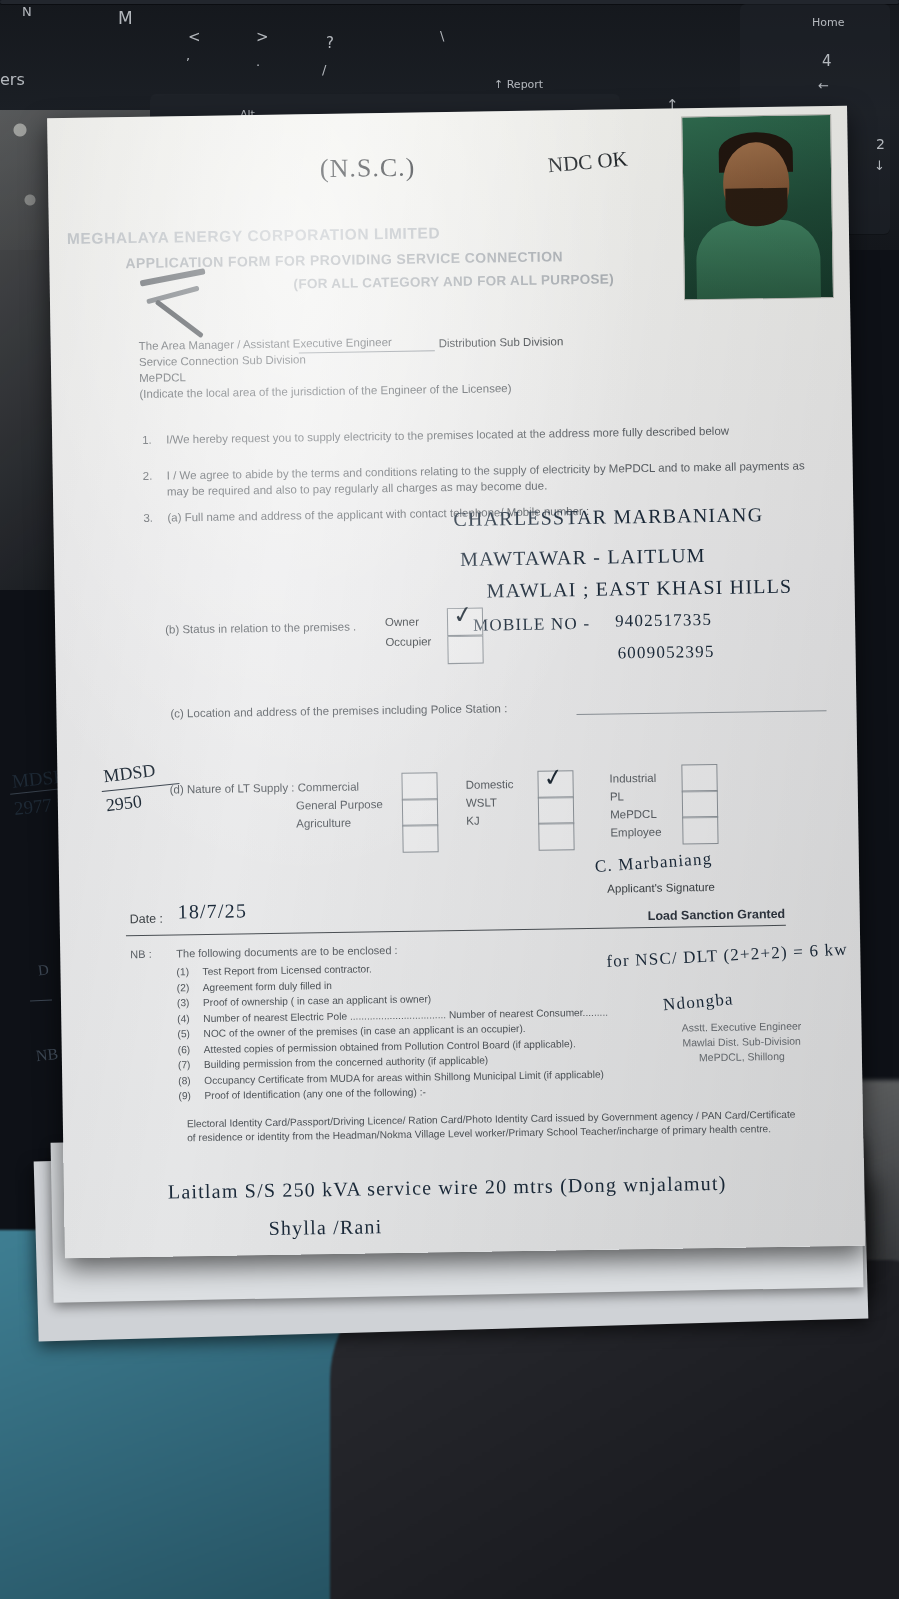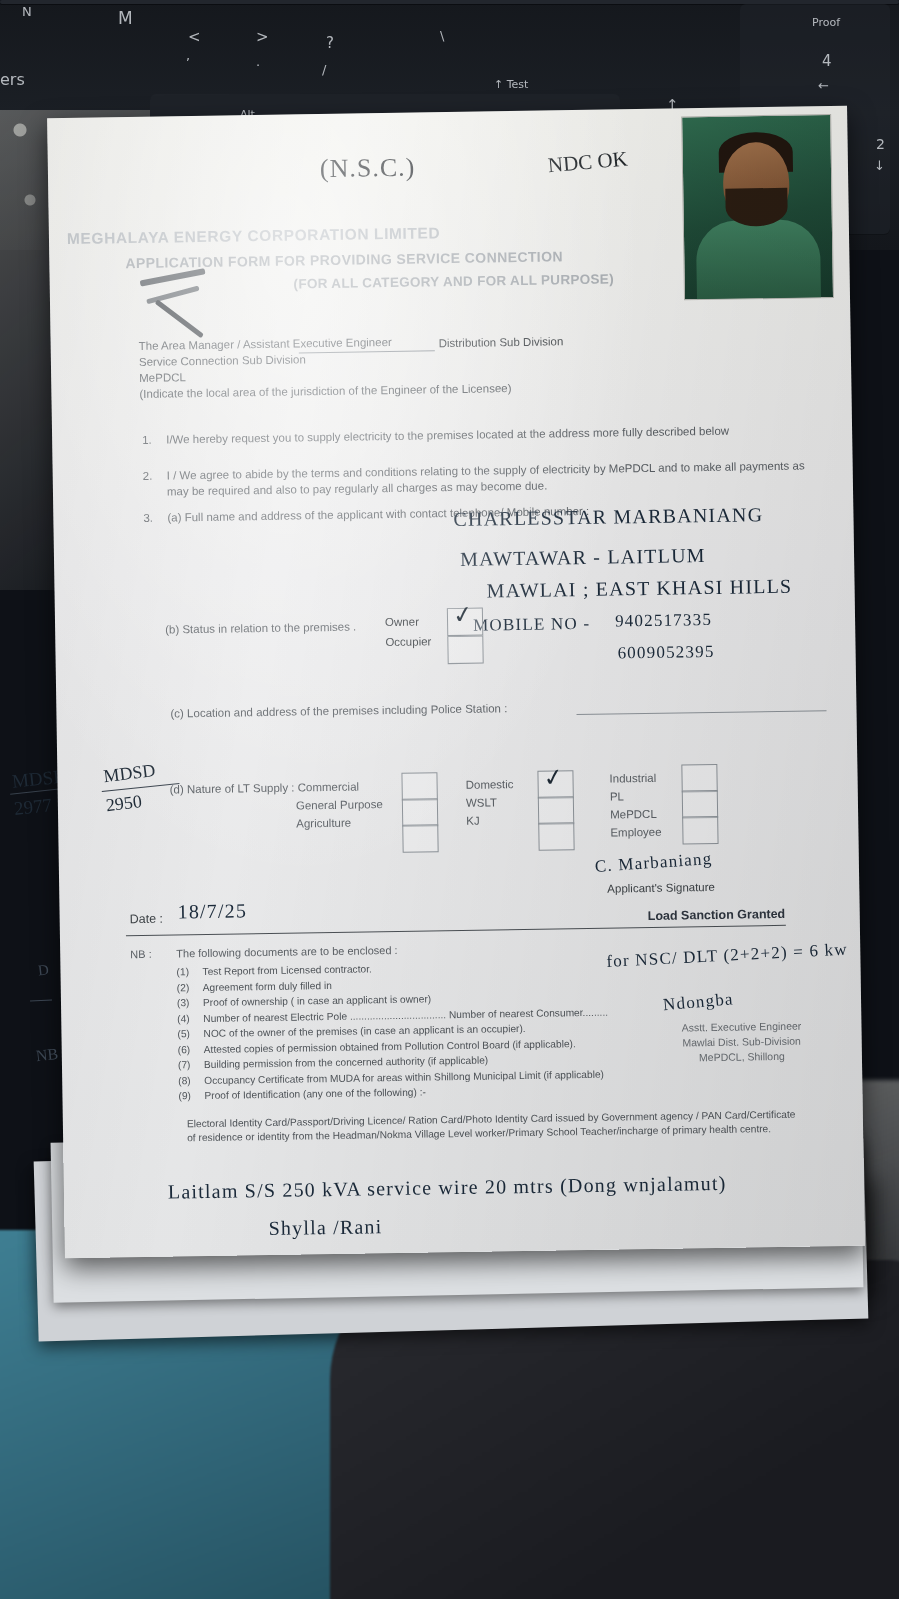--- a/index.html
+++ b/index.html
@@ -302,25 +302,25 @@
     <div class="kb-ridge" style="left:740px;top:4px;width:150px;height:230px;border-radius:6px;opacity:.45"></div>
     <span class="kb-key" style="left:22px;top:4px">N</span>
     <span class="kb-key" style="left:118px;top:8px;font-size:17px">M</span>
     <span class="kb-key" style="left:188px;top:28px;font-size:15px">&lt;</span>
     <span class="kb-key" style="left:256px;top:28px;font-size:15px">&gt;</span>
     <span class="kb-key" style="left:326px;top:34px;font-size:15px">?</span>
     <span class="kb-key" style="left:186px;top:48px">,</span>
     <span class="kb-key" style="left:256px;top:54px">.</span>
     <span class="kb-key" style="left:322px;top:62px">/</span>
     <span class="kb-key" style="left:440px;top:28px">\</span>
-    <span class="kb-key" style="left:494px;top:78px;font-size:11px">↑ Test</span>
+    <span class="kb-key" style="left:494px;top:78px;font-size:11px">↑ Report</span>
     <span class="kb-key" style="left:240px;top:108px;font-size:11px">Alt</span>
     <span class="kb-key" style="left:312px;top:116px;font-size:11px">Fn</span>
     <span class="kb-key" style="left:0px;top:70px;font-size:16px">ers</span>
-    <span class="kb-key" style="left:812px;top:16px;font-size:11px">Proof</span>
+    <span class="kb-key" style="left:812px;top:16px;font-size:11px">Home</span>
     <span class="kb-key" style="left:822px;top:52px;font-size:15px">4</span>
     <span class="kb-key" style="left:818px;top:78px;font-size:13px">←</span>
     <span class="kb-key" style="left:876px;top:136px;font-size:14px">2</span>
     <span class="kb-key" style="left:874px;top:158px;font-size:13px">↓</span>
     <span class="kb-key" style="left:666px;top:96px;font-size:15px">↑</span>
   </div>
 
   <div class="lace"></div>
   <div class="table-cloth"></div>
   <div class="lap-jeans"></div>

